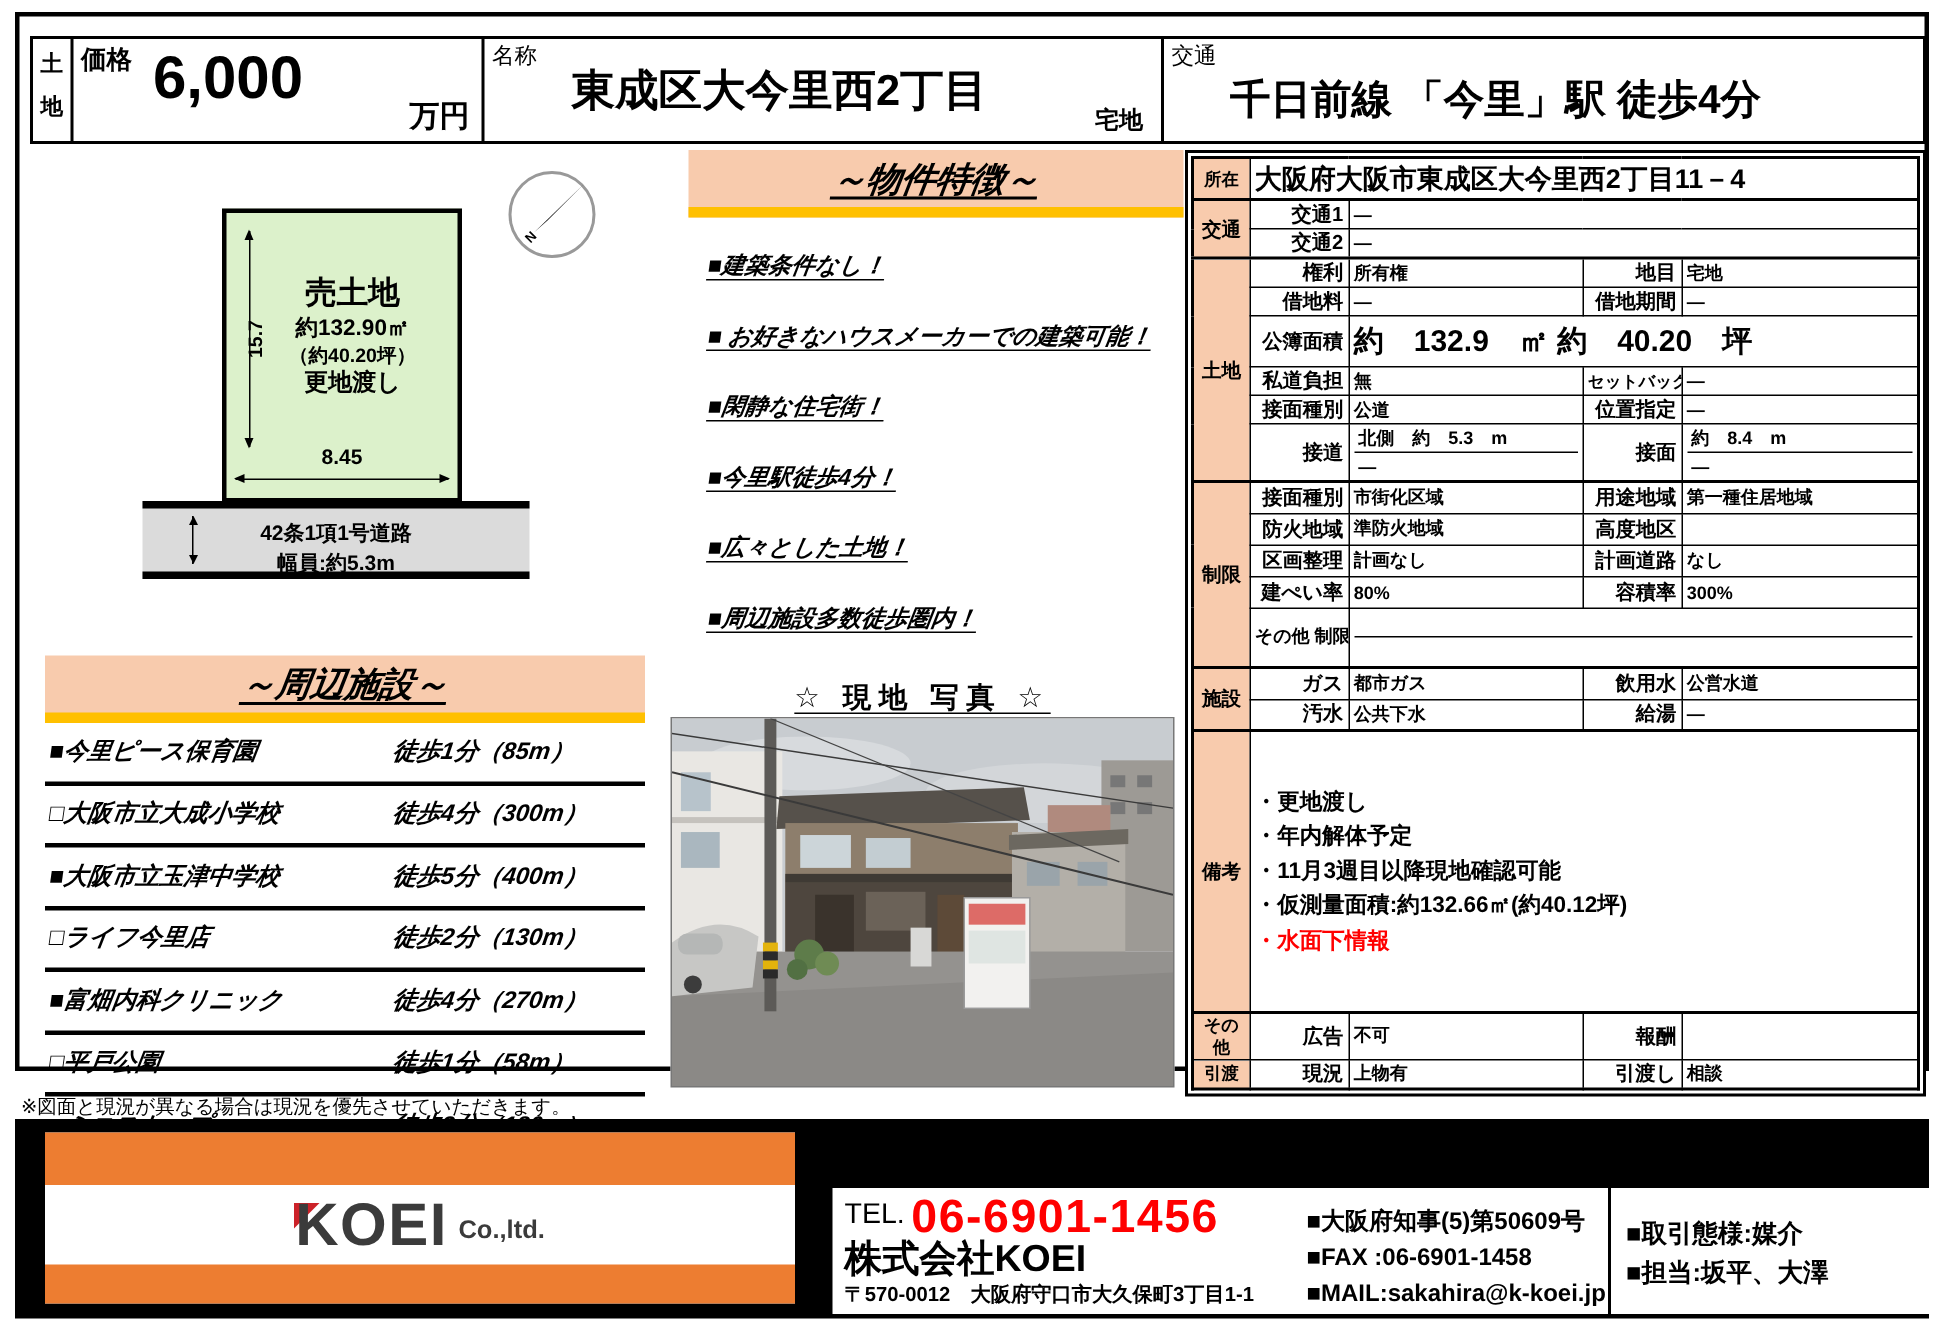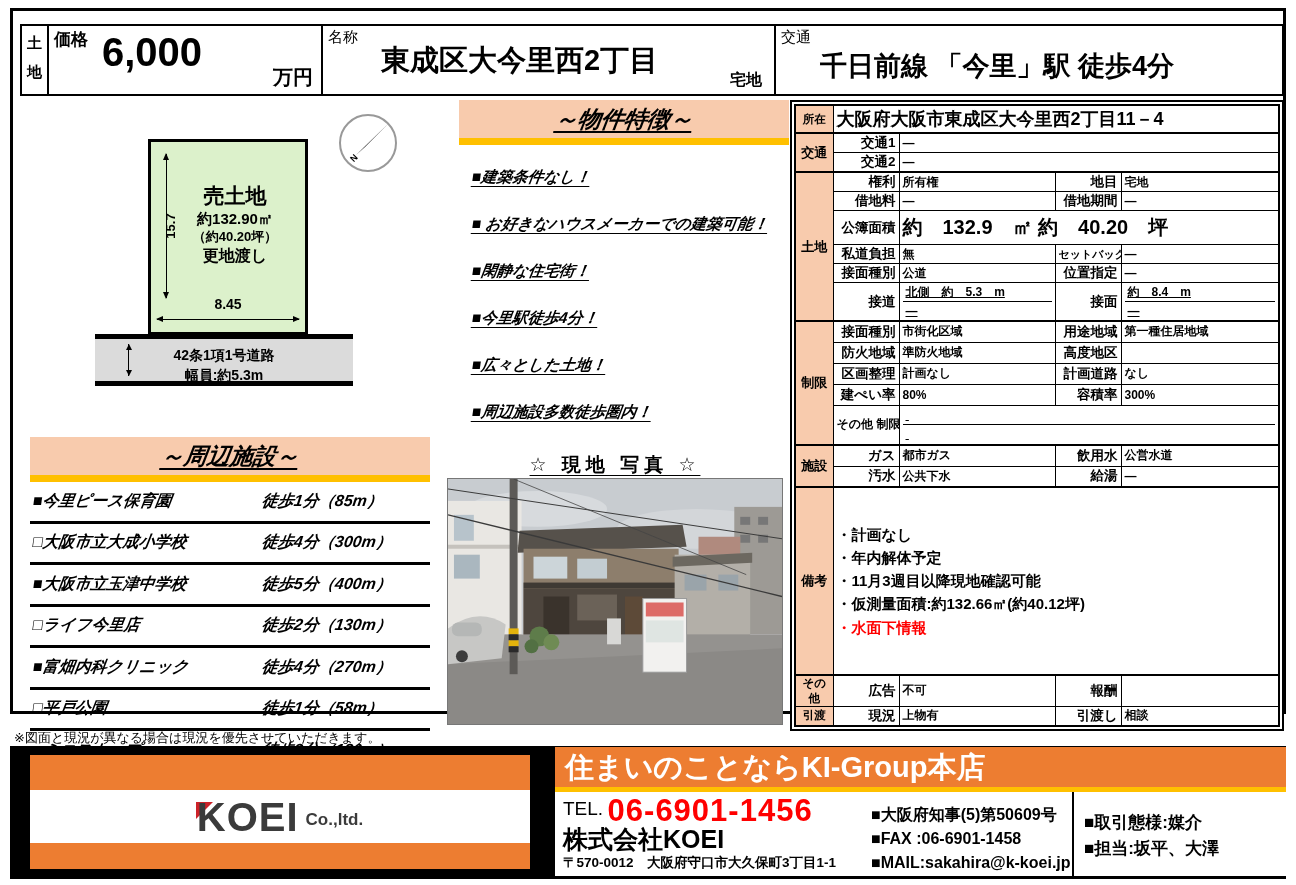--- a/index.html
+++ b/index.html
@@ -78,21 +78,21 @@
   table.dt{width:100%;height:100%;border-collapse:collapse;border:2px solid #000;table-layout:fixed;}
   table.dt td{border:1px solid #000;font-weight:bold;padding:0 3px;vertical-align:middle;overflow:hidden;}
   tr.thick td{border-top:2.5px solid #000;}
   .peach{background:#F8CBAD;text-align:center;font-size:13px;padding:0 1px;}
   .peach-sm{background:#F8CBAD;text-align:center;font-size:11.5px;padding:0 1px;}
   .sub{text-align:right;font-size:13.5px;white-space:nowrap;}
   .sub-sm{text-align:right;font-size:11px;white-space:nowrap;}
   .val{font-size:12px;text-align:left;white-space:nowrap;}
   .loc-val{font-size:18px;white-space:nowrap;}
   .area-val{font-size:20px;white-space:nowrap;}
-  .stack{padding:0;text-decoration:underline;}
+  .stack{padding:0;}
   .stack div{line-height:18px;padding:0 3px;font-size:12px;white-space:nowrap;}
   .stack .top{border-bottom:1px solid #000;}
   .notes-cell{vertical-align:top;font-size:15px;line-height:1.55;padding:4px 6px;}
   .red{color:#FF0000;}
   .h28{height:28px;} .h19{height:19px;} .h34{height:34px;} .h38{height:38px;} .h21{height:21px;} .h40{height:40px;} .h20{height:20px;}
 
   
   .disclaimer{position:absolute;left:14px;top:729px;font-size:13px;}
   .footer{position:absolute;left:10px;top:746px;width:1276px;height:133px;background:#000;}
   .logo-box{position:absolute;left:20px;top:9px;width:500px;height:114px;background:#fff;display:flex;flex-direction:column;}
@@ -373,21 +373,21 @@
       </tr>
       <tr class="h21">
         <td class="sub">汚水</td>
         <td class="val">公共下水</td>
         <td class="sub">給湯</td>
         <td class="val">—</td>
       </tr>
       <tr class="thick">
         <td class="peach">備考</td>
         <td colspan="4" class="notes-cell">
-          <div>・計画なし</div>
+          <div>・更地渡し</div>
           <div>・年内解体予定</div>
           <div>・11月3週目以降現地確認可能</div>
           <div>・仮測量面積:約132.66㎡(約40.12坪)</div>
           <div class="red">・水面下情報</div>
         </td>
       </tr>
       <tr class="thick h20">
         <td class="peach-sm">その他</td>
         <td class="sub">広告</td>
         <td class="val">不可</td>
@@ -410,21 +410,20 @@
   <div class="footer">
     <div class="logo-box">
       <div class="logo-band-top"></div>
       <div class="logo-mid">
         <span class="koei"><span class="koei-wedge"></span><span class="koei-k">KOEI</span></span>
         <span class="coltd">Co.,ltd.</span>
       </div>
       <div class="logo-band-bottom"></div>
     </div>
     <div class="footer-right">
-      <div class="banner">住まいのことならKI-Group本店</div>
       <div class="footer-info">
         <div class="info-left">
           <div class="nw"><span class="tel-label">TEL.</span>
             <span class="tel-value">06-6901-1456</span></div>
           <div class="company">株式会社KOEI</div>
           <div class="address">〒570-0012　大阪府守口市大久保町3丁目1-1</div>
         </div>
         <div class="info-mid">
           <div class="nw">■大阪府知事(5)第50609号</div>
           <div class="nw">■FAX :06-6901-1458</div>

